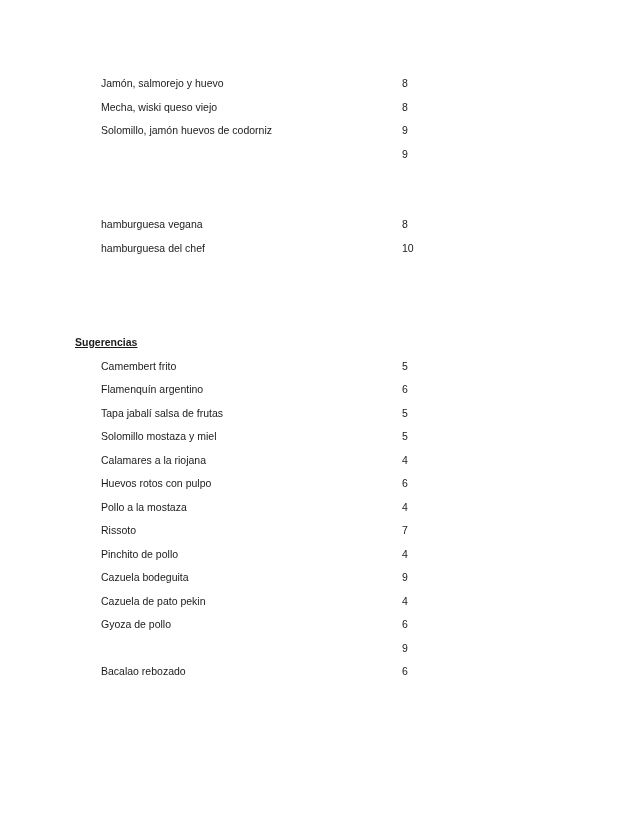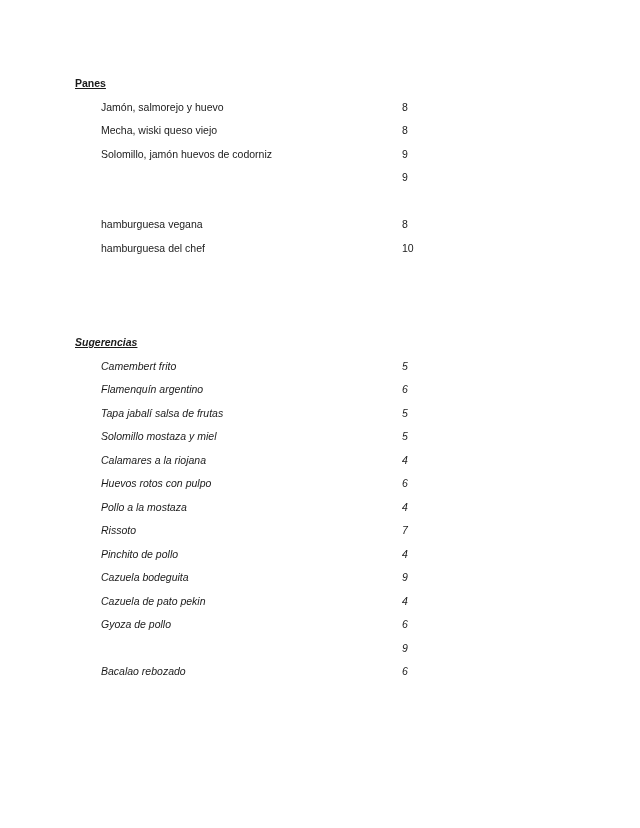--- a/index.html
+++ b/index.html
@@ -52,21 +52,20 @@
       top: 0;
       white-space: nowrap;
     }
   </style>
 </head>
 <body>
 
 <div class="page">
 
   <div class="section" style="top:76px;">
-    <div class="section-title">Panes</div>
     <div class="row">
       <span class="name">Jamón, salmorejo y huevo</span>
       <span class="price">8</span>
     </div>
     <div class="row">
       <span class="name">Mecha, wiski queso viejo</span>
       <span class="price">8</span>
     </div>
     <div class="row">
       <span class="name">Solomillo, jamón huevos de codorniz</span>
@@ -81,21 +80,21 @@
     <div class="row">
       <span class="name">hamburguesa vegana</span>
       <span class="price">8</span>
     </div>
     <div class="row">
       <span class="name">hamburguesa del chef</span>
       <span class="price">10</span>
     </div>
   </div>
 
-  <div class="section" style="top:335px;font-style:italic;">
+  <div class="section" style="top:335px;">
     <div class="section-title">Sugerencias</div>
     <div class="row">
       <span class="name">Camembert frito</span>
       <span class="price">5</span>
     </div>
     <div class="row">
       <span class="name">Flamenquín argentino</span>
       <span class="price">6</span>
     </div>
     <div class="row">

